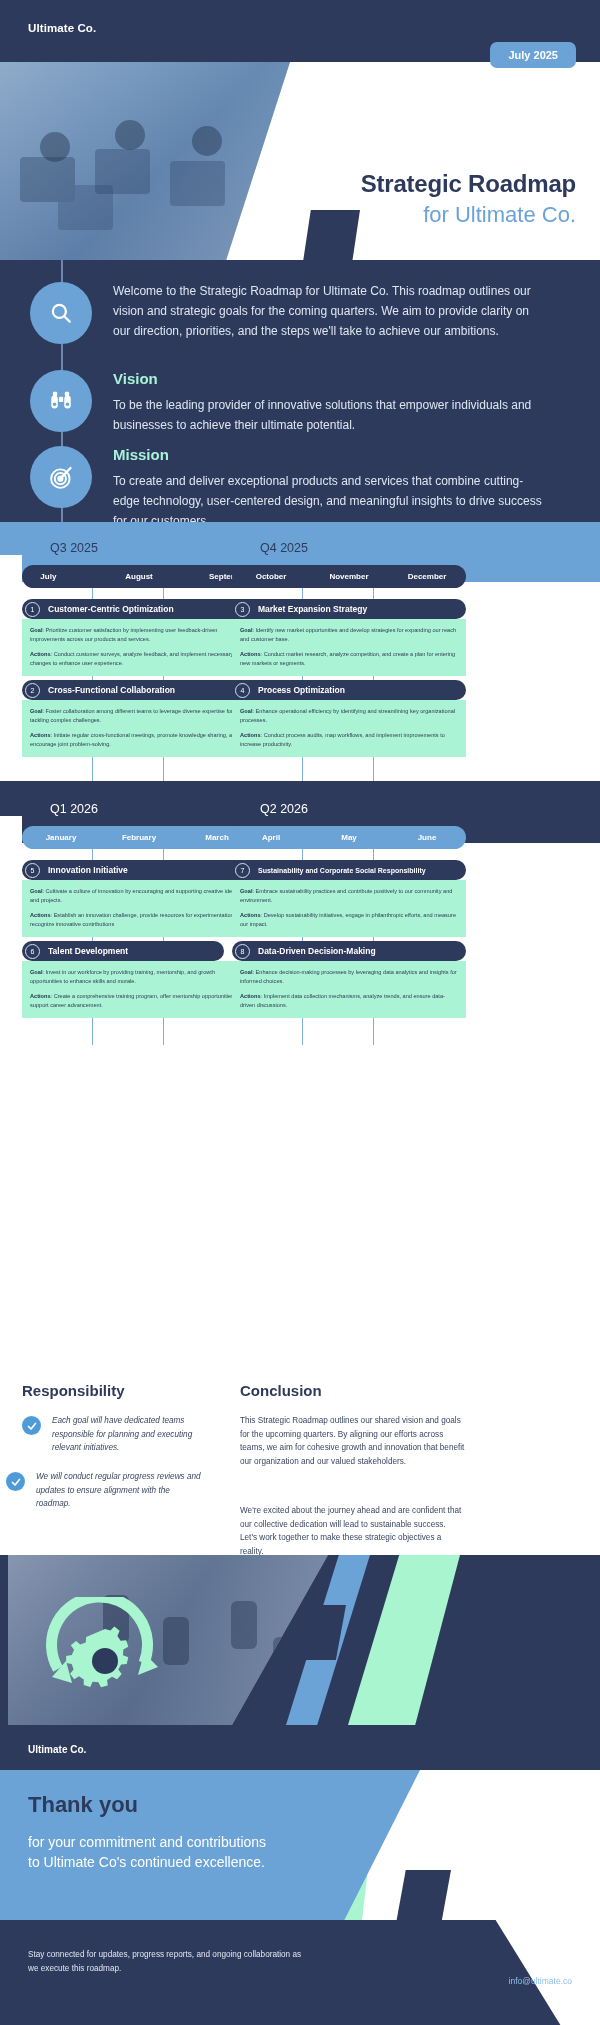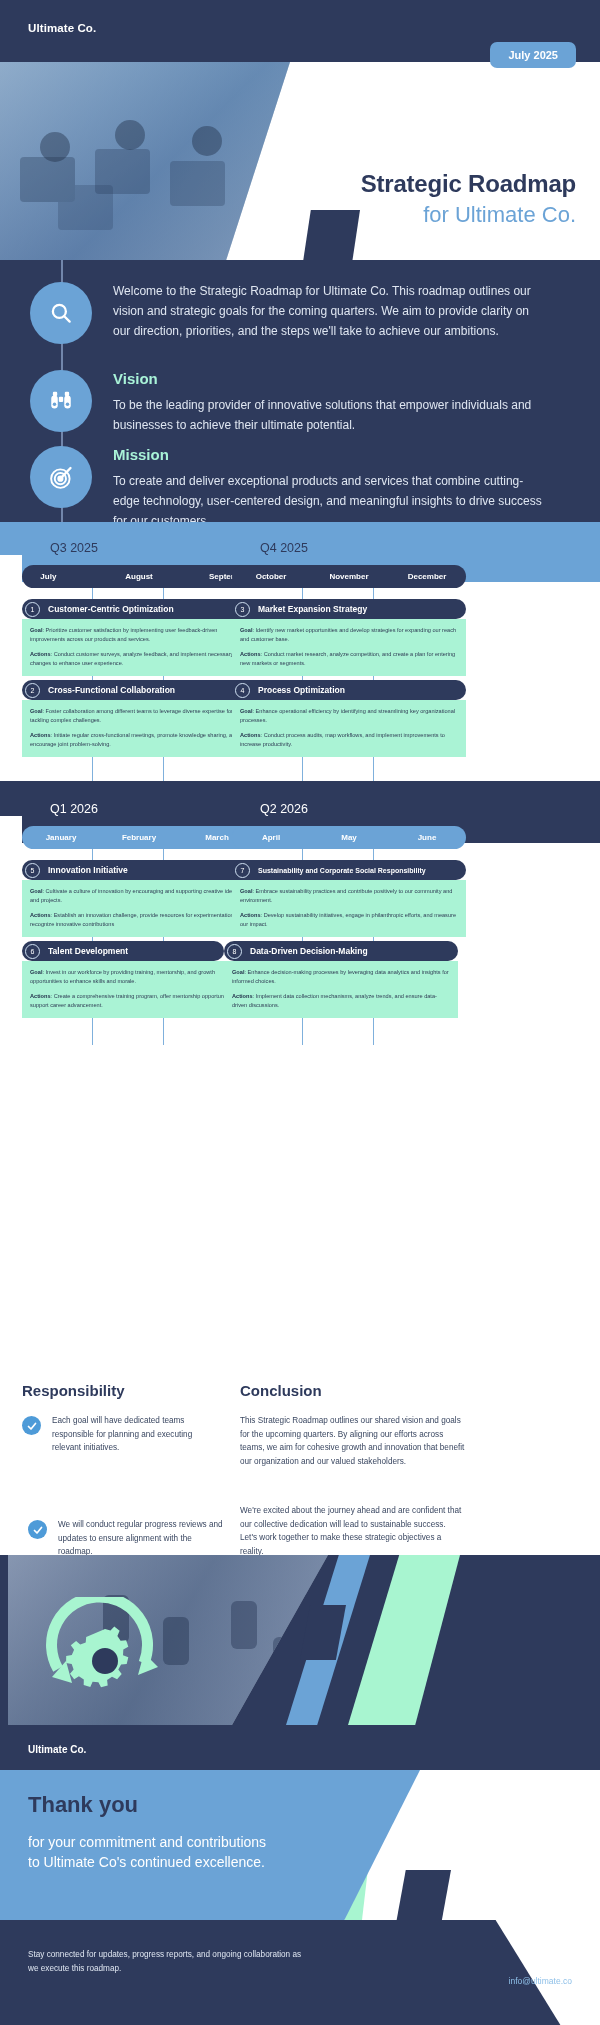--- a/index.html
+++ b/index.html
@@ -170,21 +170,21 @@
   .impl-h, .conc-h {
     position: absolute; color: #2e3a5c; font-size: 15px; font-weight: bold;
   }
   .check-item { position: absolute; width: 200px; }
   .check-ic {
     position: absolute; left: 0; top: 2px; width: 19px; height: 19px;
     border-radius: 50%; background: #4e9bd8;
     display: flex; align-items: center; justify-content: center;
   }
   .check-tx {
-    margin-left: 30px; font-size: 8.2px; line-height: 1.65; color: #3a4761;
+    margin-left: 30px; font-size: 8.2px; line-height: 1.65; color: #3a4761; font-style: italic;
   }
   .conc-p {
     position: absolute; width: 225px; font-size: 8.2px; line-height: 1.65; color: #3a4761;
   }
 
   
   .gear-sec {
     position: absolute; left: 0; top: 1555px; width: 600px; height: 170px;
     overflow: hidden;
   }
@@ -482,21 +482,21 @@
     <div class="ms-body">
       <div class="ms-p">
         <b>Goal</b>: <span>Embrace sustainability practices and contribute positively to our community and environment.</span>
       </div>
       <div class="ms-p second">
         <b>Actions</b>: <span>Develop sustainability initiatives, engage in philanthropic efforts, and measure our impact.</span>
       </div>
     </div>
   </div>
 
-  <div class="milestone" style="left:224px; top:941px; width:234px;">
+  <div class="milestone" style="left:232px; top:941px; width:234px;">
     <div class="ms-head">
       <div class="ms-num">8</div>
       <div class="ms-title">Data-Driven Decision-Making</div>
     </div>
     <div class="ms-body">
       <div class="ms-p">
         <b>Goal</b>: <span>Enhance decision-making processes by leveraging data analytics and insights for informed choices.</span>
       </div>
       <div class="ms-p second">
         <b>Actions</b>: <span>Implement data collection mechanisms, analyze trends, and ensure data-driven discussions.</span>
@@ -508,21 +508,21 @@
 
   <div class="check-item" style="left:22px; top:1414px;">
     <div class="check-ic">
       <svg width="12" height="12" viewBox="0 0 24 24" fill="none" stroke="#ffffff" stroke-width="3.4" stroke-linecap="round" stroke-linejoin="round">
           <polyline points="5,13 10,18 19,7"></polyline>
         </svg>
     </div>
     <div class="check-tx">Each goal will have dedicated teams responsible for planning and executing relevant initiatives.</div>
   </div>
 
-  <div class="check-item" style="left:28px; top:1470px;margin-top:48px;">
+  <div class="check-item" style="left:6px; top:1470px;">
     <div class="check-ic">
       <svg width="12" height="12" viewBox="0 0 24 24" fill="none" stroke="#ffffff" stroke-width="3.4" stroke-linecap="round" stroke-linejoin="round">
           <polyline points="5,13 10,18 19,7"></polyline>
         </svg>
     </div>
     <div class="check-tx">We will conduct regular progress reviews and updates to ensure alignment with the roadmap.</div>
   </div>
 
   <div class="conc-h" style="left:240px; top:1382px;">Conclusion</div>
   <div class="conc-p" style="left:240px; top:1414px;">This Strategic Roadmap outlines our shared vision and goals for the upcoming quarters. By aligning our efforts across teams, we aim for cohesive growth and innovation that benefit our organization and our valued stakeholders.</div>

